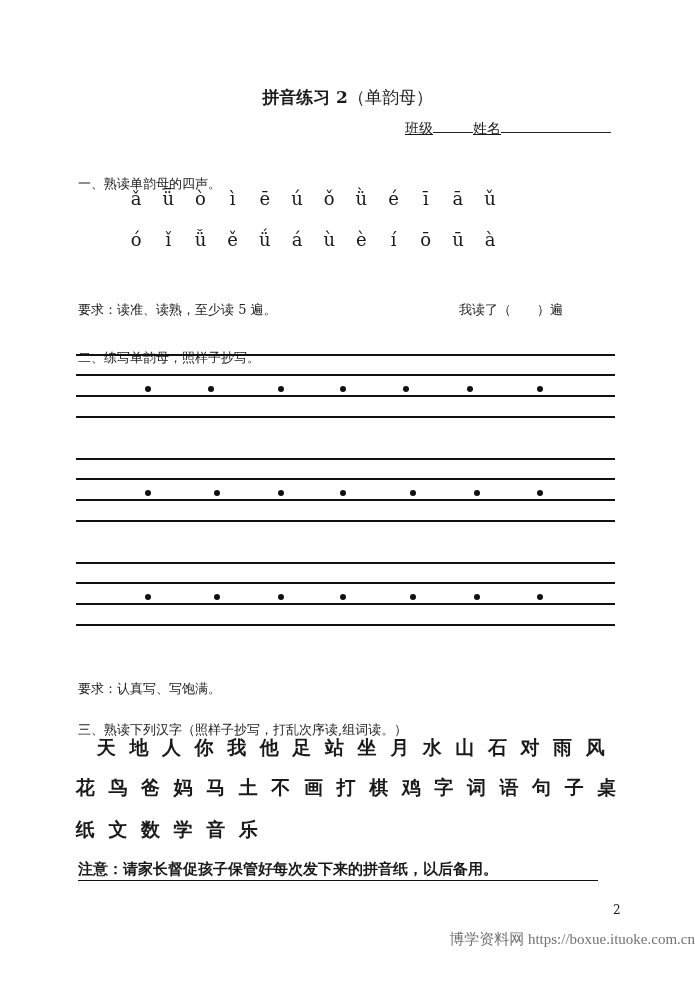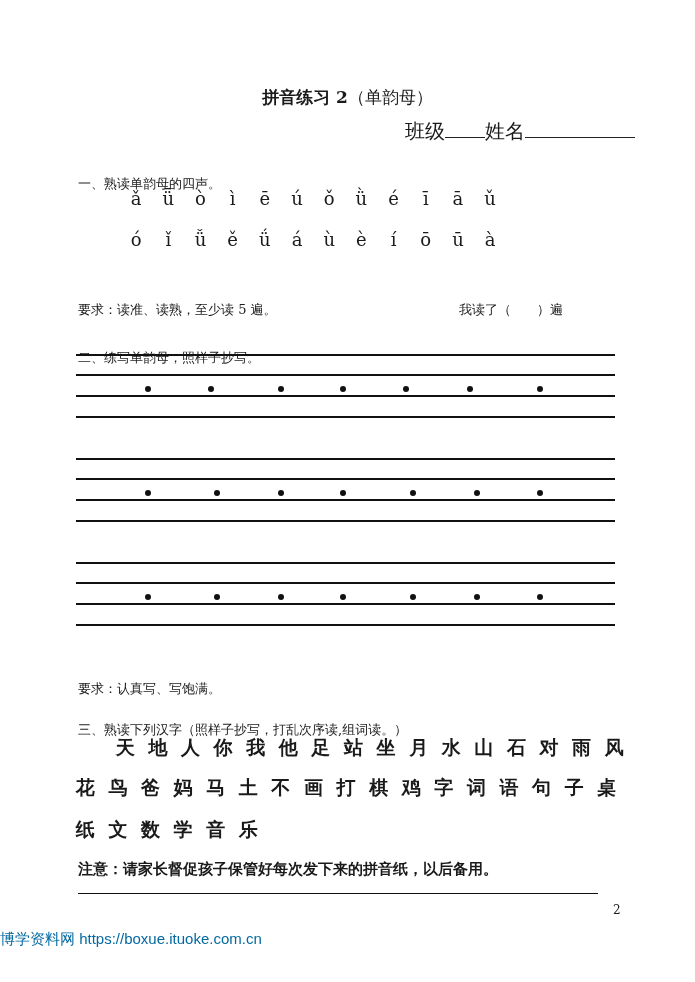--- a/index.html
+++ b/index.html
@@ -7,47 +7,47 @@
       width: 695px; height: 982px; position: relative; overflow: hidden;
       font-family: "DejaVu Serif", "Liberation Serif", serif;
       color: #1a1a1a;
     }
     .abs { position: absolute; white-space: nowrap; }
     .title {
       left: 0; width: 695px; top: 86px; text-align: center;
       font-size: 17px;
     }
     .title .bold { font-weight: bold; text-align: center; }
-    .classline { left: 405px; top: 118px; font-size: 20px; }
+    .classline { left: 405px; top: 118px; font-size: 14px; text-decoration: underline; }
     .blank { display: inline-block; border-bottom: 1px solid #222; vertical-align: baseline; height: 14px; }
     .blank.short { width: 40px; }
     .blank.long { width: 110px; }
     .sec { font-size: 13px; left: 78px; margin-top: 27px; }
     .pinyin-row {
       left: 120px; font-size: 18px; font-family: "DejaVu Serif", serif;
       letter-spacing: 0;
     }
     .pinyin-row span { display: inline-block; width: 32.2px; text-align: center; }
     .hline { position: absolute; left: 76px; width: 539px; height: 1.5px; background: #111; }
     .dot { position: absolute; width: 6px; height: 6px; border-radius: 50%; background: #111; }
     .hanzi-row {
       left: 78px; font-size: 19px; font-weight: bold;
       font-family: "DejaVu Sans", "Liberation Sans", sans-serif;
     }
     .hanzi-row span { display: inline-block; width: 32.6px; text-align: center; }
     .notice {
       left: 78px; top: 860px; font-size: 15px; font-weight: bold;
-      border-bottom: 1.5px solid #111; padding-bottom: 14px;
+      border-bottom: 1.5px solid #111; padding-bottom: 1px;
       width: 520px;
     }
     .pageno { left: 613px; top: 903px; font-size: 12px; }
     .watermark {
-      left: 0; width: 695px; text-align: left; top: 930px;
-      font-size: 15px; color: #0369a1;
-      font-family: Liberation Sans, sans-serif;
+      left: 0; width: 695px; text-align: right; top: 930px;
+      font-size: 15px; color: #737373;
+      font-family: Liberation Serif, serif;
     }
   </style>
 </head>
 <body>
 
 <div class="abs title">
   <span class="bold">拼音练习 2</span><span>（单韵母）</span>
 </div>
 
 <div class="abs classline">
@@ -96,20 +96,20 @@
     <div class="dot" style="left: 340px; top: 594px;"></div>
     <div class="dot" style="left: 410px; top: 594px;"></div>
     <div class="dot" style="left: 474px; top: 594px;"></div>
     <div class="dot" style="left: 537px; top: 594px;"></div>
   </div>
 
 <div class="abs sec" style="top:653px;font-family:Liberation Serif, serif;">要求：认真写、写饱满。</div>
 
 <div class="abs sec" style="top:694px;">三、熟读下列汉字（照样子抄写，打乱次序读,组词读。）</div>
 
-<div class="abs hanzi-row" style="top:735px; left:90px;margin-left:19px;" id="hz1"><span>天</span><span>地</span><span>人</span><span>你</span><span>我</span><span>他</span><span>足</span><span>站</span><span>坐</span><span>月</span><span>水</span><span>山</span><span>石</span><span>对</span><span>雨</span><span>风</span></div>
+<div class="abs hanzi-row" style="top:735px; left:90px;" id="hz1"><span>天</span><span>地</span><span>人</span><span>你</span><span>我</span><span>他</span><span>足</span><span>站</span><span>坐</span><span>月</span><span>水</span><span>山</span><span>石</span><span>对</span><span>雨</span><span>风</span></div>
 <div class="abs hanzi-row" style="top:775px; left:69px;" id="hz2"><span>花</span><span>鸟</span><span>爸</span><span>妈</span><span>马</span><span>土</span><span>不</span><span>画</span><span>打</span><span>棋</span><span>鸡</span><span>字</span><span>词</span><span>语</span><span>句</span><span>子</span><span>桌</span></div>
 <div class="abs hanzi-row" style="top:817px; left:69px;" id="hz3"><span>纸</span><span>文</span><span>数</span><span>学</span><span>音</span><span>乐</span></div>
 
 <div class="abs notice">注意：请家长督促孩子保管好每次发下来的拼音纸，以后备用。</div>
 
 <div class="abs pageno">2</div>
 <div class="abs watermark">博学资料网 https://boxue.ituoke.com.cn</div>
 
 </body></html>

